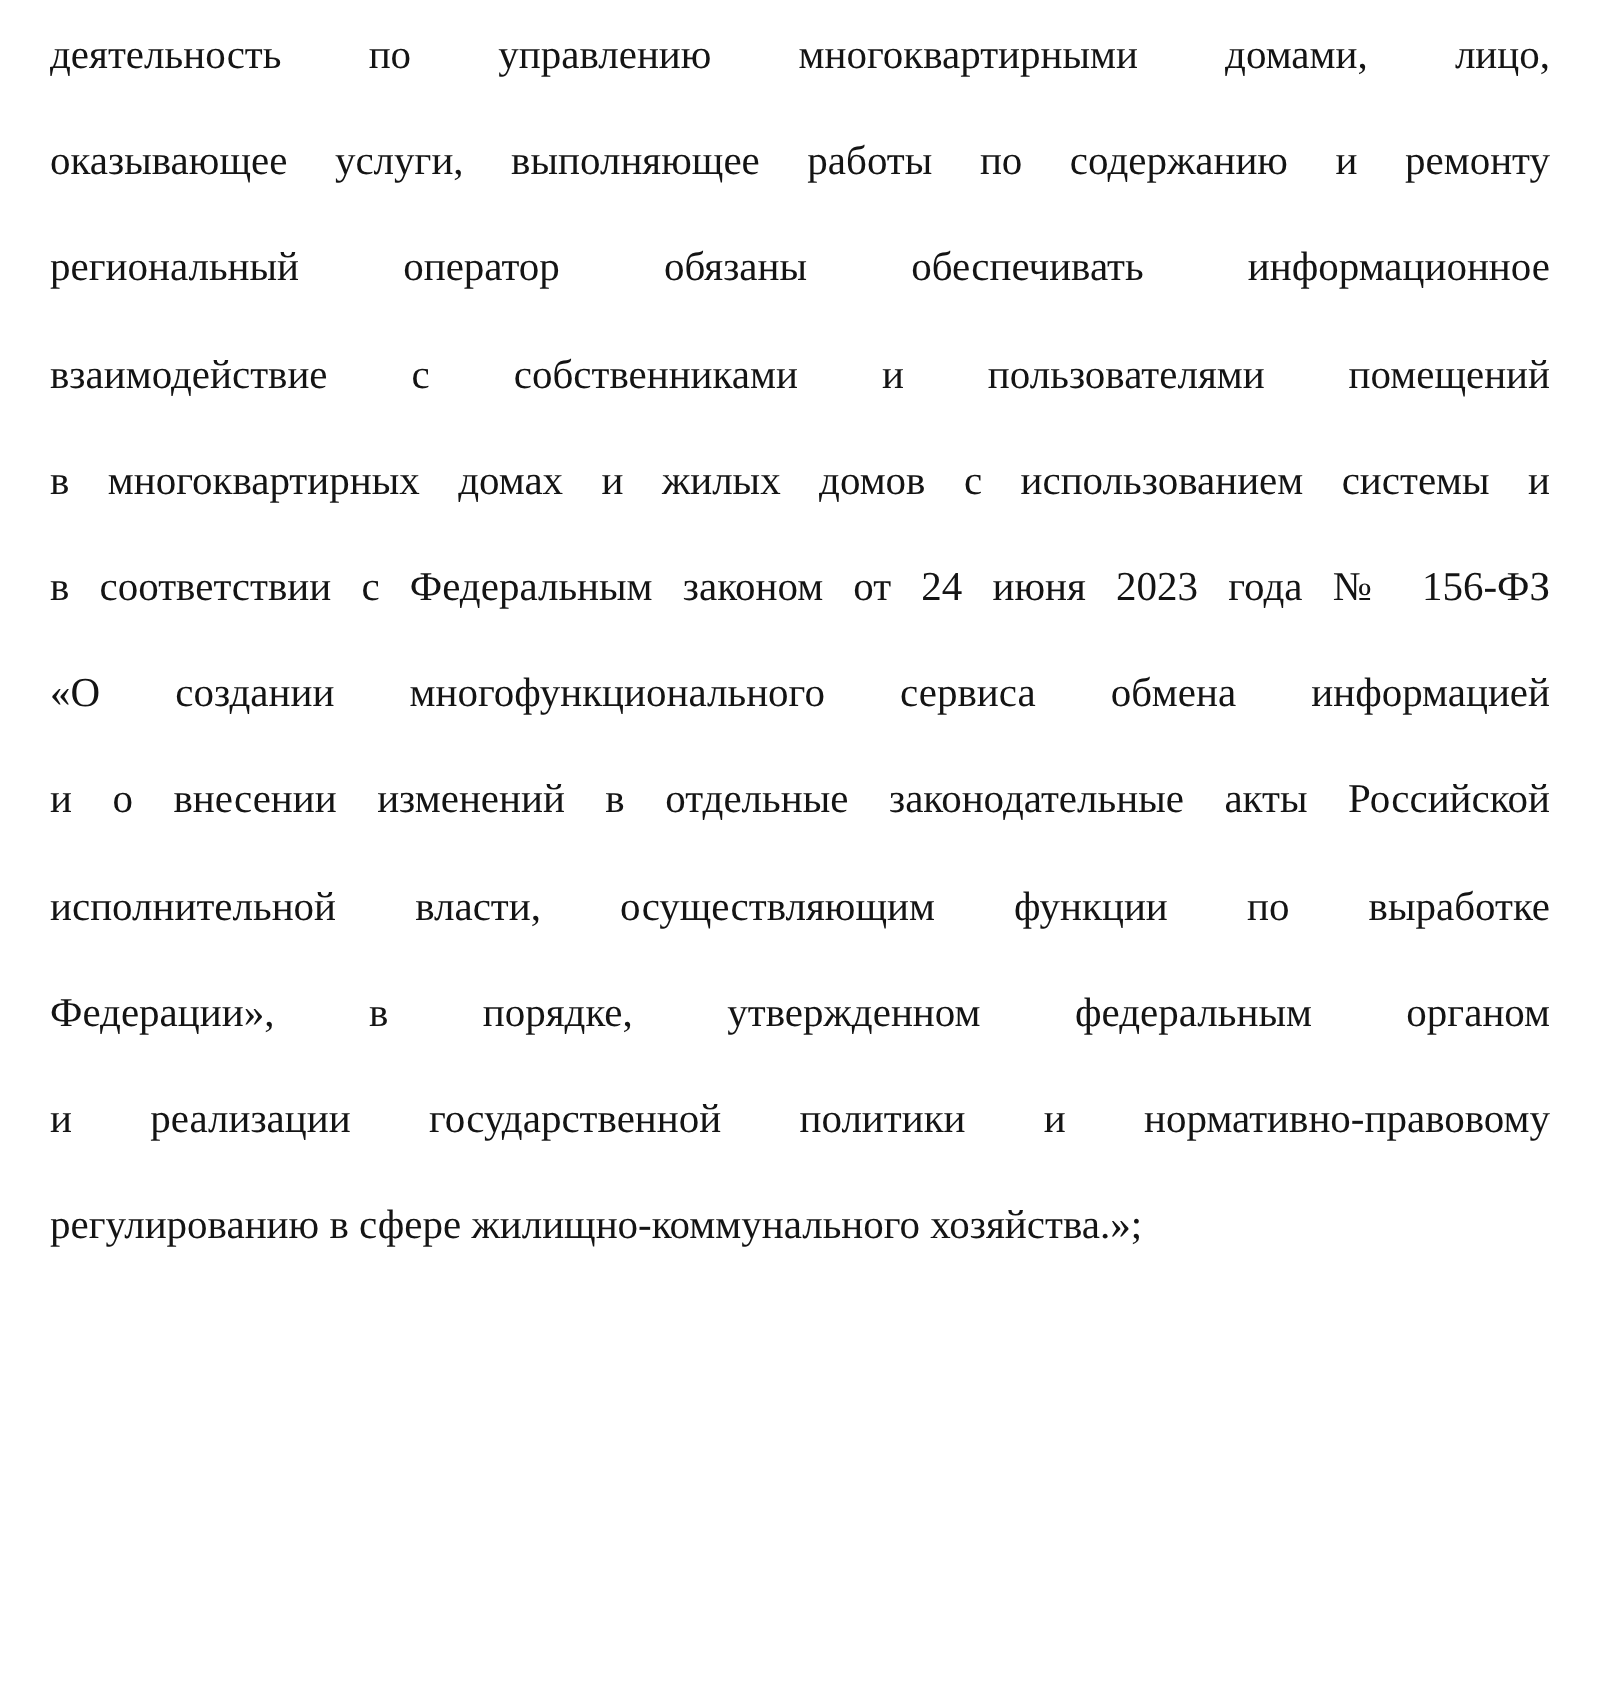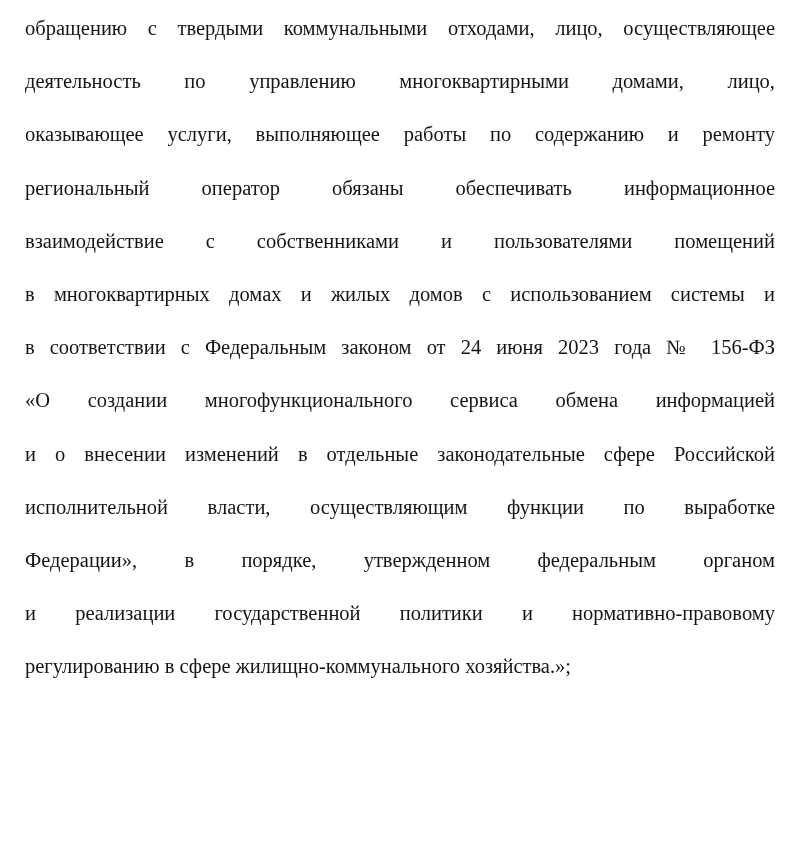--- a/index.html
+++ b/index.html
@@ -35,27 +35,26 @@
     }
     .line.last {
       text-align-last: left;
     }
   </style>
 </head>
 <body>
 
 <div class="page">
   <div class="paragraph">
-    <div class="line">обращению с твердыми коммунальными отходами, лицо, осуществляющее</div>
     <div class="line">деятельность по управлению многоквартирными домами, лицо,</div>
     <div class="line">оказывающее услуги, выполняющее работы по содержанию и ремонту</div>
     <div class="line">региональный оператор обязаны обеспечивать информационное</div>
     <div class="line">взаимодействие с собственниками и пользователями помещений</div>
     <div class="line">в многоквартирных домах и жилых домов с использованием системы и</div>
     <div class="line">в соответствии с Федеральным законом от 24 июня 2023 года № 156-ФЗ</div>
     <div class="line">«О создании многофункционального сервиса обмена информацией</div>
-    <div class="line">и о внесении изменений в отдельные законодательные сфере Российской</div>
+    <div class="line">и о внесении изменений в отдельные законодательные акты Российской</div>
     <div class="line">исполнительной власти, осуществляющим функции по выработке</div>
     <div class="line">Федерации», в порядке, утвержденном федеральным органом</div>
     <div class="line">и реализации государственной политики и нормативно-правовому</div>
     <div class="line last">регулированию в сфере жилищно-коммунального хозяйства.»;</div>
   </div>
 </div>
 
 </body></html>

